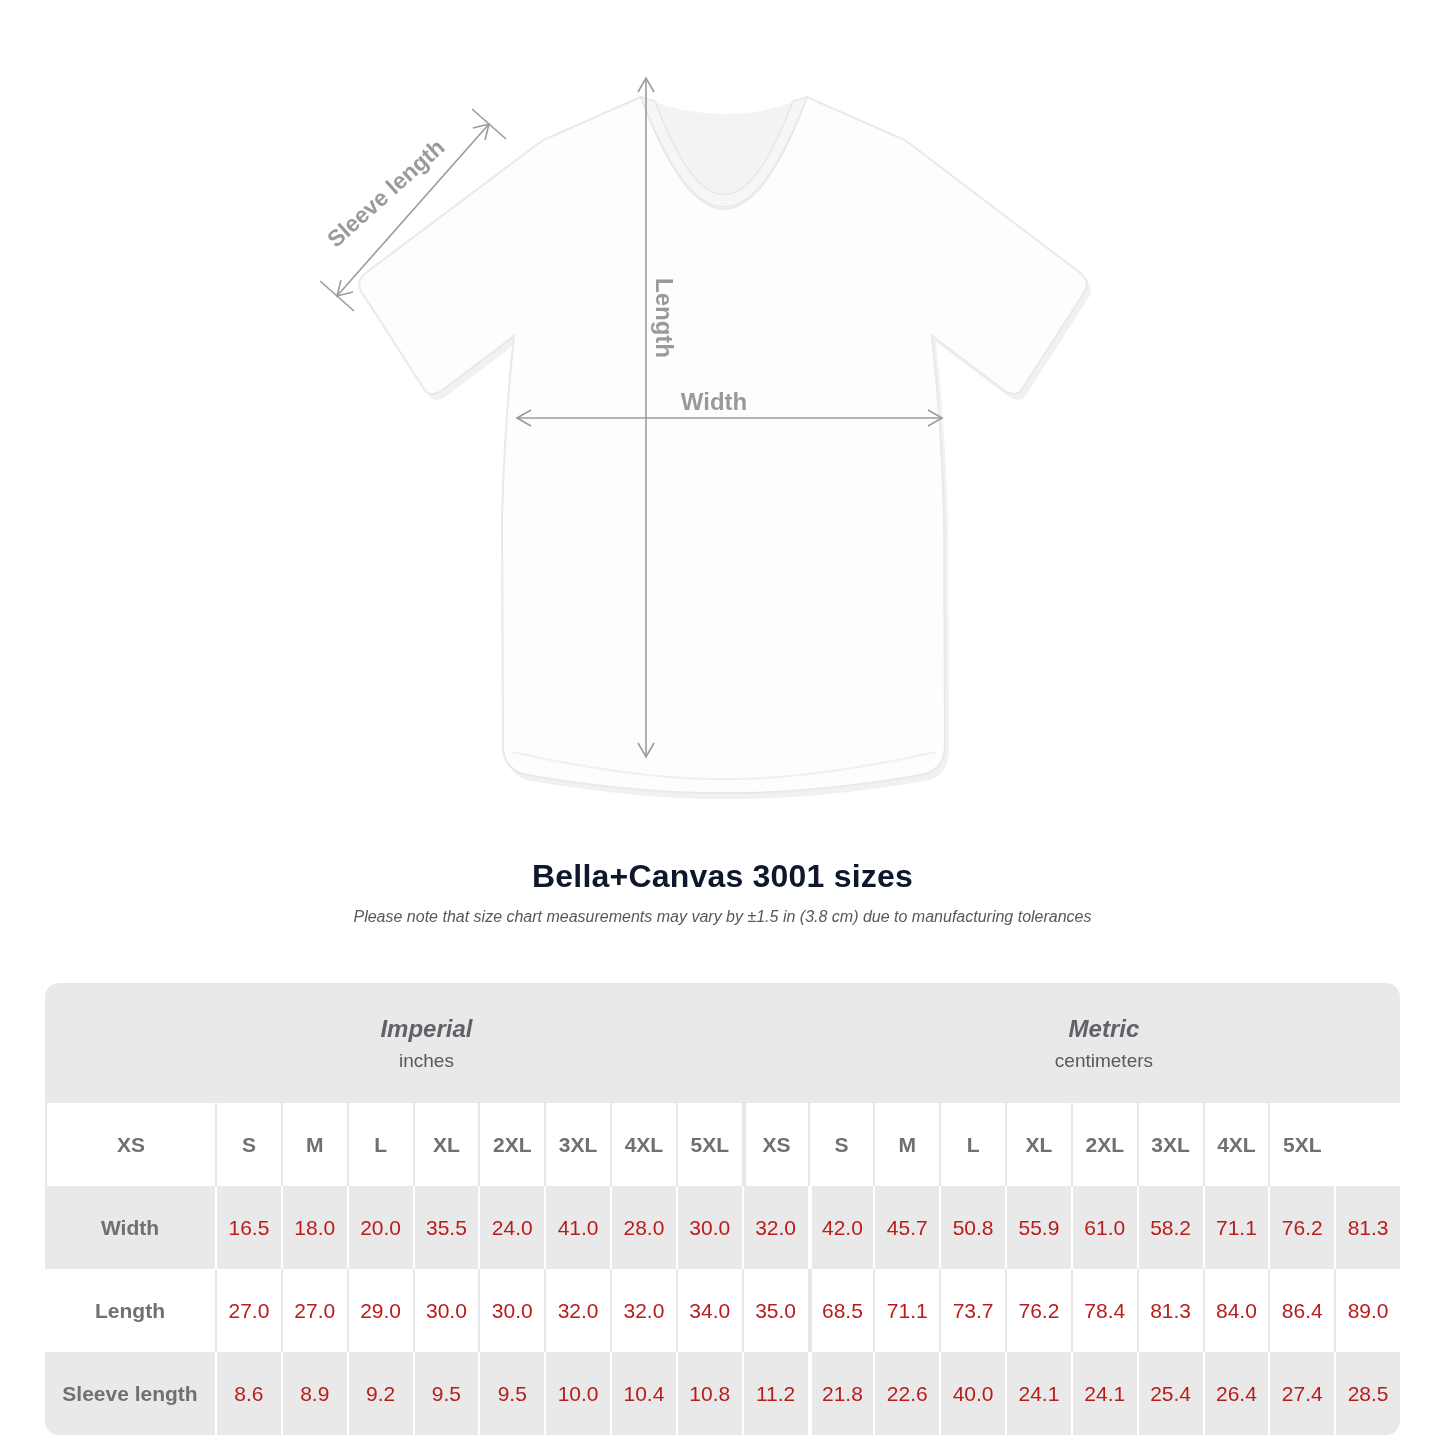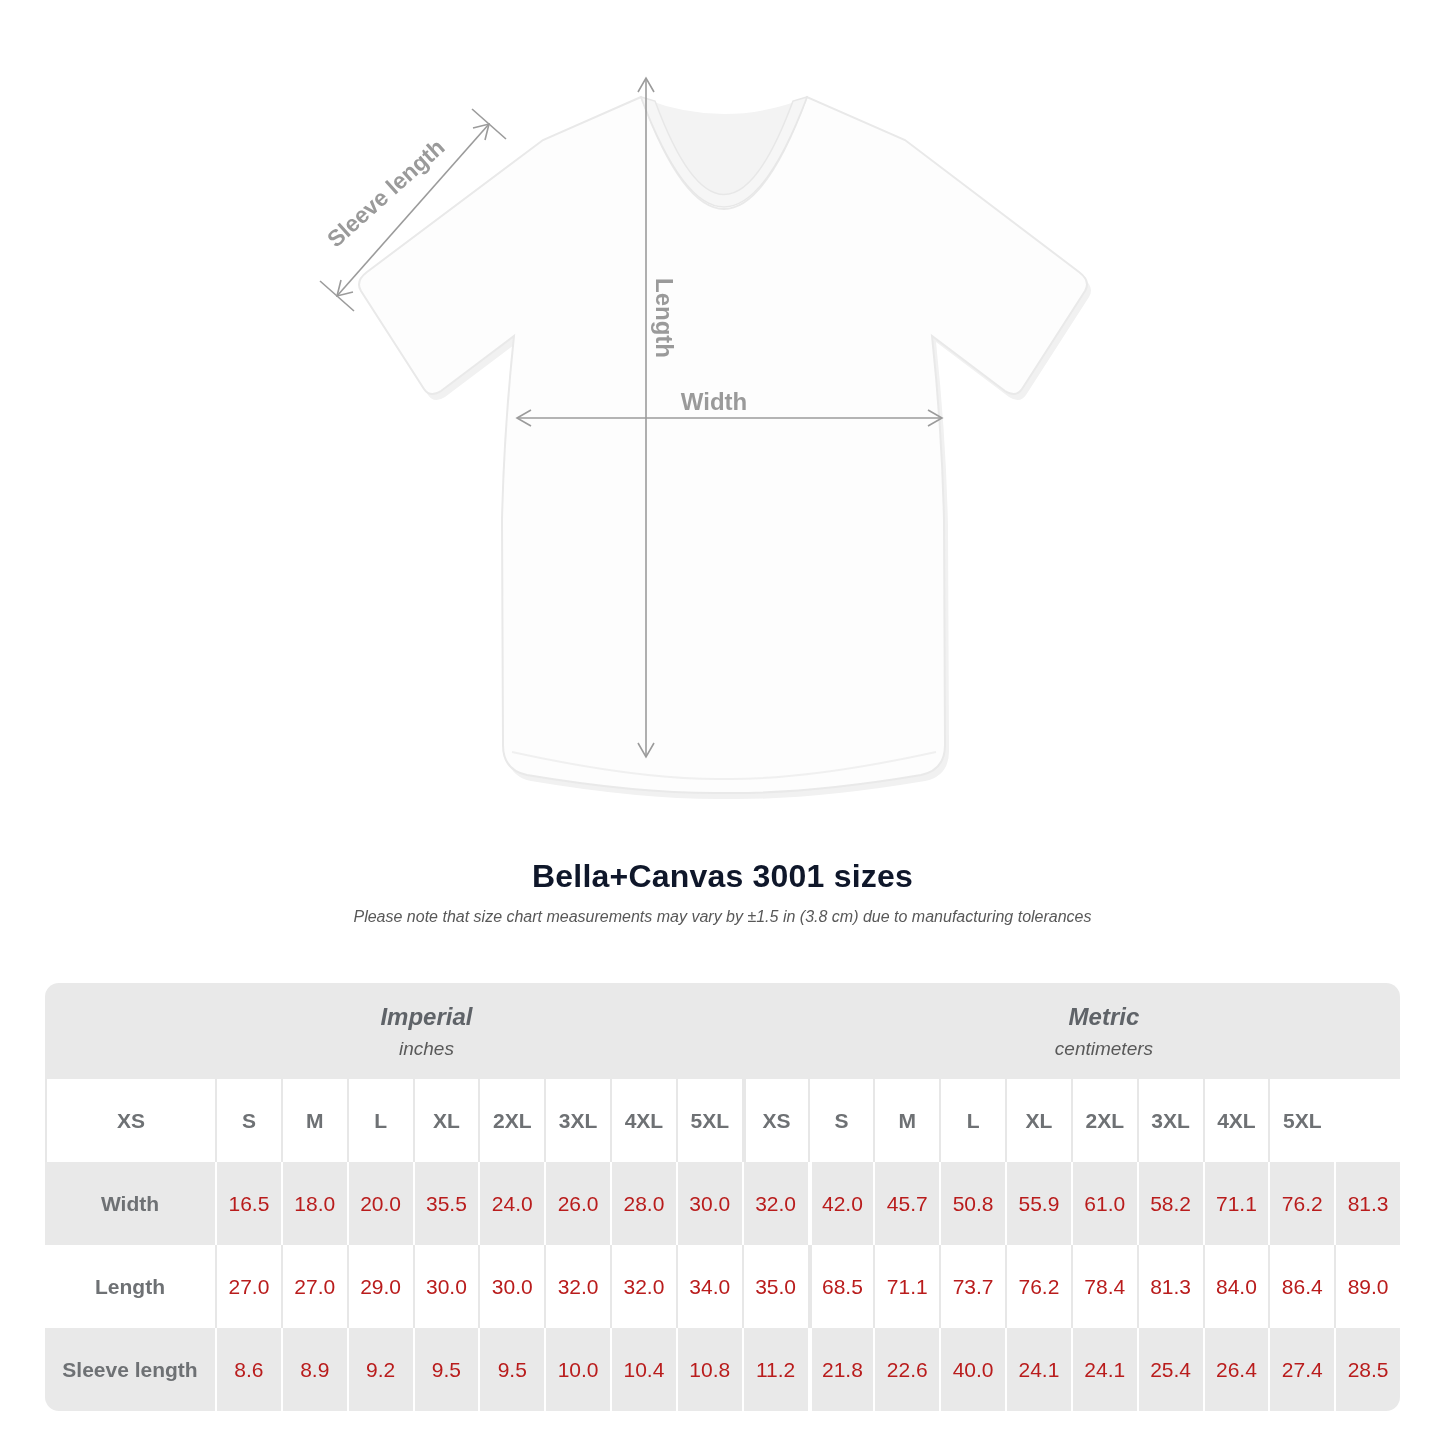--- a/index.html
+++ b/index.html
@@ -17,28 +17,28 @@
   }
   .page-subtitle{
     margin-top:13px;font-size:16px;font-style:italic;color:#585858;
   }
 
   .size-table{
     margin:57px 45px 0 45px;   
     width:1355px;
   }
   .units-band{
-    height:96px;background:#e9e9e9;border-radius:14px 14px 0 0;
+    height:120px;background:#e9e9e9;border-radius:14px 14px 0 0;
     display:flex;
   }
   .units-section{display:flex;flex-direction:column;align-items:center;justify-content:center;}
   .units-section.left{width:56.3%;}
   .units-section.right{flex:1;}
   .units-label{font-size:24px;font-weight:bold;font-style:italic;color:#5f6368;}
-  .units-sub{margin-top:7px;font-size:19px;font-style:italic;color:#595959;}
+  .units-sub{margin-top:7px;font-size:19px;color:#595959;}
 
   .trow{
     display:grid;
     grid-template-columns:170px repeat(18, 1fr);
     align-items:stretch;
   }
   .trow.header{height:83px;background:#ffffff;}
   .trow.data{height:83px;}
   .trow.gray{background:#e9e9e9;}
   .trow.white{background:#ffffff;}
@@ -199,21 +199,21 @@
     <div class="cell">
         <span class="val">20.0</span>
       </div>
     <div class="cell">
         <span class="val">35.5</span>
       </div>
     <div class="cell">
         <span class="val">24.0</span>
       </div>
     <div class="cell">
-        <span class="val">26.0</span>
+        <span class="val">41.0</span>
       </div>
     <div class="cell">
         <span class="val">28.0</span>
       </div>
     <div class="cell">
         <span class="val">30.0</span>
       </div>
     <div class="cell">
         <span class="val">32.0</span>
       </div>

